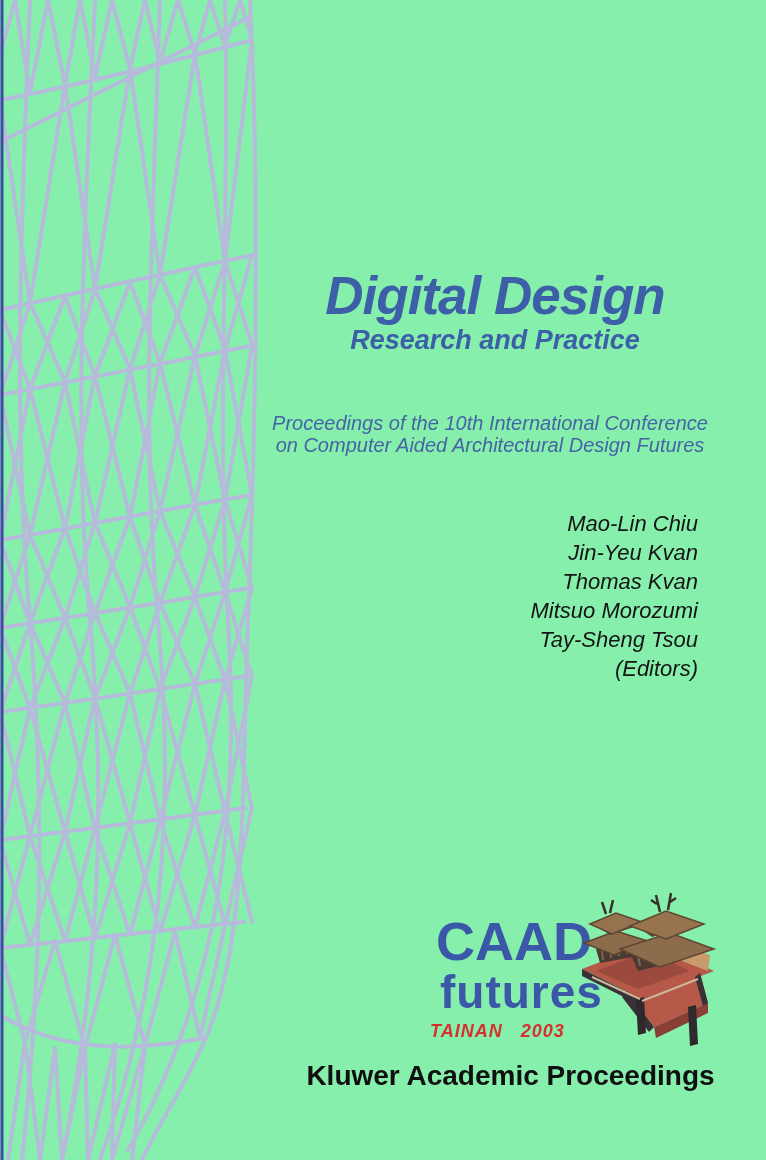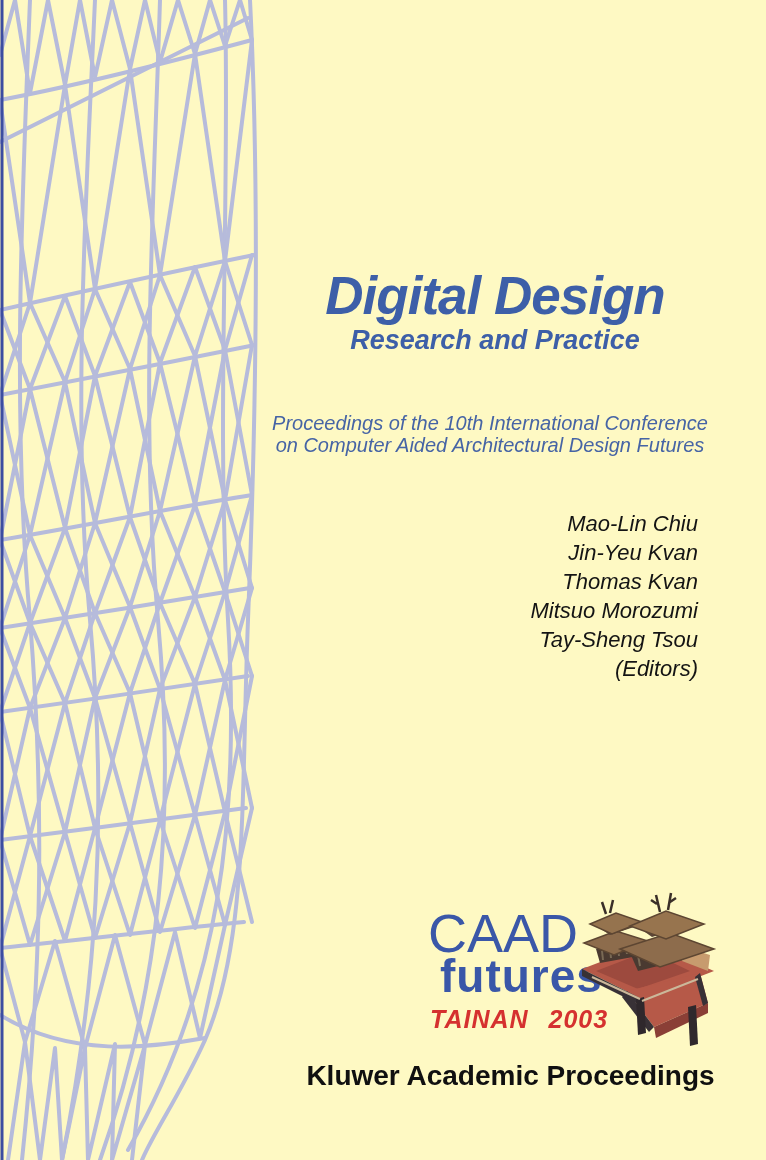--- a/index.html
+++ b/index.html
@@ -1,20 +1,20 @@
 <!DOCTYPE html>
 <html style="--title-blue: #3d5fa8; --conference-blue: #4664a5; --logo-blue: #3a57a8; --logo-red: #d5312f; --mesh: #b6bbdb; --mesh-edge: #3c4da0; --publisher-black: #101010;"><head>
 <meta charset="utf-8">
 <style>
   html,body{margin:0;padding:0;background:#ffffff;}
   .cover{
     position:relative;
     width:766px;height:1160px;
     margin:0 auto;
-    background:#fef9c3;
+    background:#86efac;
     overflow:hidden;
     font-family:"Liberation Sans", sans-serif;
   }
   .mesh-svg{position:absolute;left:0;top:0;}
   .mesh-line{fill:none;stroke:var(--mesh,#b6bbdb);stroke-width:4;stroke-linecap:round;stroke-linejoin:round;}
   .mesh-edge{fill:none;stroke:var(--mesh-edge,#3c4da0);stroke-width:3;}
 
   .title-block{
     position:absolute;left:245px;top:268px;width:500px;
     text-align:center;color:var(--title-blue,#3d5fa8);
@@ -35,30 +35,30 @@
   .conference-block div{white-space:nowrap;}
 
   .editors-block{
     position:absolute;right:68px;top:488px;
     text-align:right;color:#141414;
     font-size:22px;font-style:italic;line-height:29px;margin-top:21px;
   }
 
   .logo-block{position:absolute;left:428px;top:908px;width:180px;}
   .logo-caad{
-    margin:0;color:var(--logo-blue,#3a57a8);
-    font-size:54px;font-weight:400;line-height:50px;letter-spacing:0px;
+    margin:8px;color:var(--logo-blue,#3a57a8);
+    font-size:54px;font-weight:700;line-height:50px;letter-spacing:0px;
   }
   .logo-futures{
     margin:-4px 0 0 12px;color:var(--logo-blue,#3a57a8);
     font-size:46px;font-weight:800;line-height:44px;letter-spacing:1px;
   }
   .logo-tainan{
     margin:7px 0 0 2px;color:var(--logo-red,#d5312f);
-    font-size:25px;font-weight:800;font-style:italic;
+    font-size:18px;font-weight:800;font-style:italic;
     letter-spacing:1px;word-spacing:12px;white-space:nowrap;
   }
   .temple-svg{position:absolute;left:572px;top:891px;}
 
   .publisher-line{
     position:absolute;left:255px;top:1060px;width:511px;
     text-align:center;color:var(--publisher-black,#101010);
     font-size:28px;font-weight:bold;white-space:nowrap;
   }
 </style>

